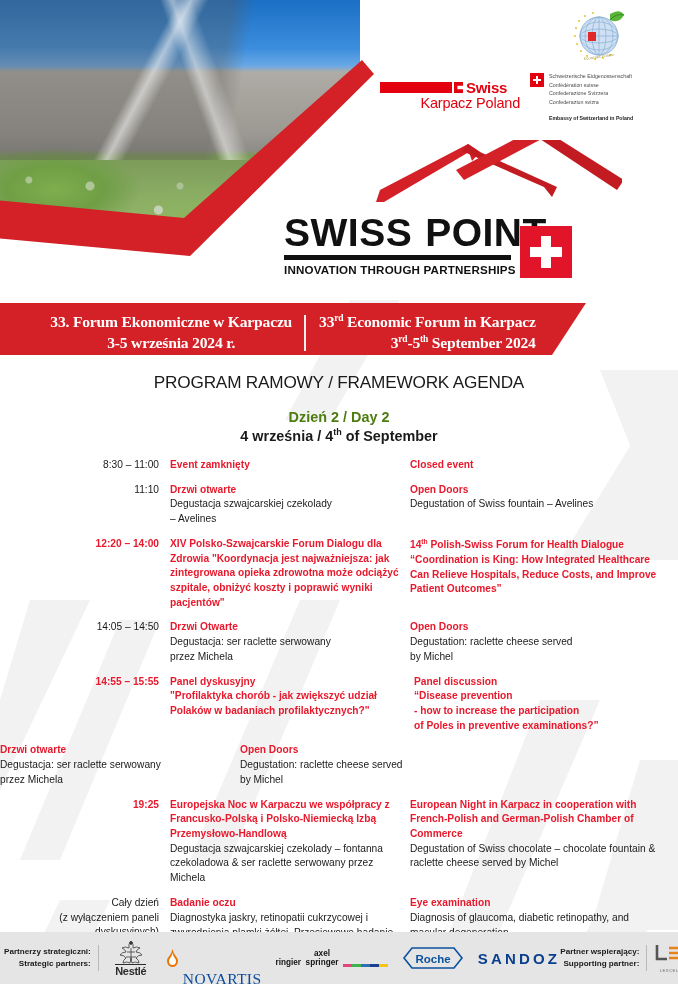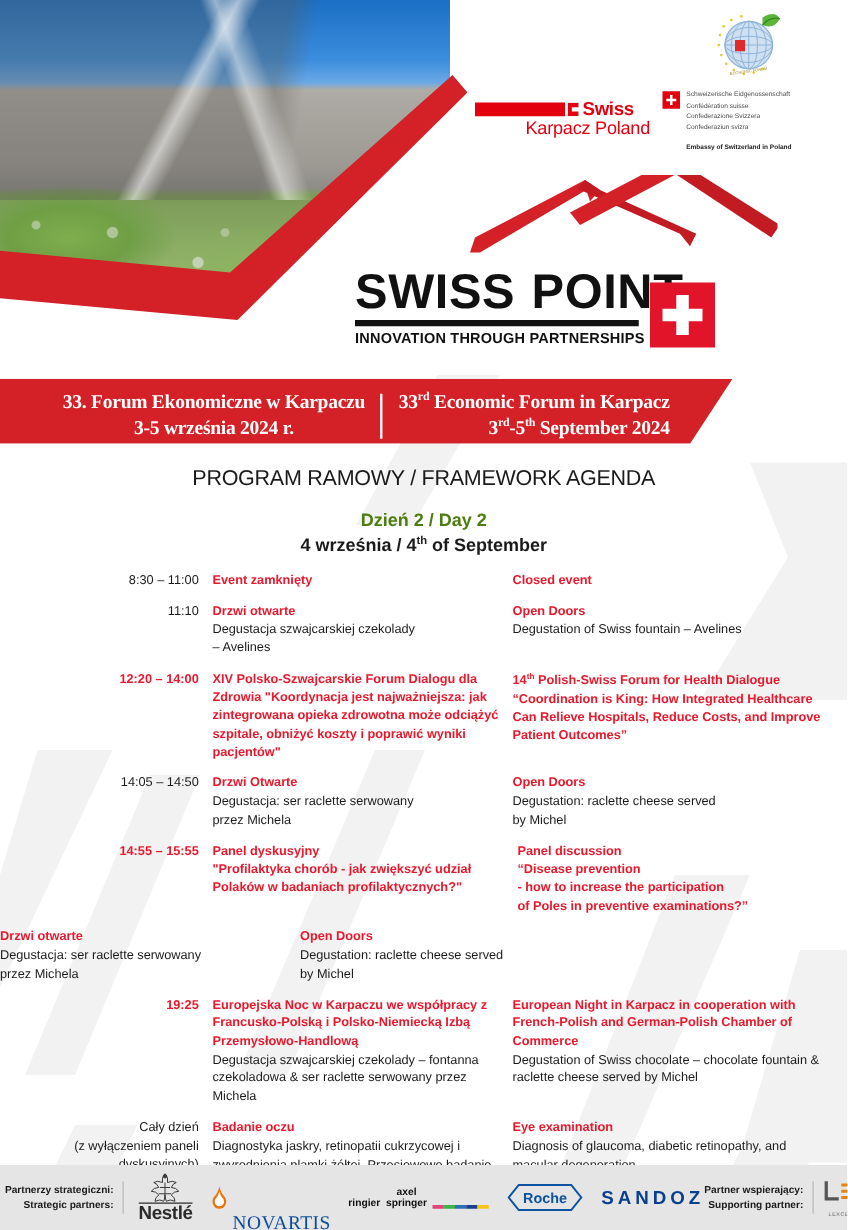--- a/index.html
+++ b/index.html
@@ -134,21 +134,21 @@
 
   
   .footer { position:absolute; left:0; top:932px; width:678px; height:52px; z-index:5;
             display:flex; align-items:center; background:#e5e5e5; }
   .f-lab { font-size:8.1px; font-weight:bold; color:#1a1a1a; line-height:1.45; text-align:right;
            padding-right:7px; white-space:nowrap; }
   .f-sep { width:1px; height:26px; background:#b9b9b9; }
   .f-logos { display:flex; align-items:center; gap:14px; padding-left:12px; }
   .lg { display:flex; align-items:center; justify-content:center; }
 
-  .nestle-txt { font-size:15px; font-weight:bold; color:#2b2b2b; letter-spacing:-.3px;
+  .nestle-txt { font-size:11px; font-weight:bold; color:#2b2b2b; letter-spacing:-.3px;
                 border-top:1.4px solid #2b2b2b; padding-top:0px; line-height:1.1;}
   .novartis-txt { font-size:15.5px; color:#0a4b9b; letter-spacing:.4px;
                   font-family:"Liberation Serif", serif;margin-top:42px; }
   .ras { text-align:center; }
   .ras-t { font-size:8.2px; font-weight:bold; color:#111; line-height:1.12; }
   .ras-bar { display:flex; width:54px; height:3.4px; margin-top:1.5px; }
   .sandoz-txt { font-size:15px; font-weight:bold; color:#0a3f8f; letter-spacing:3.2px; }
   .lex { text-align:center; }
   .lex-sub { font-size:4.2px; color:#6d6d6d; letter-spacing:.5px; margin-top:1px; }
 </style>

